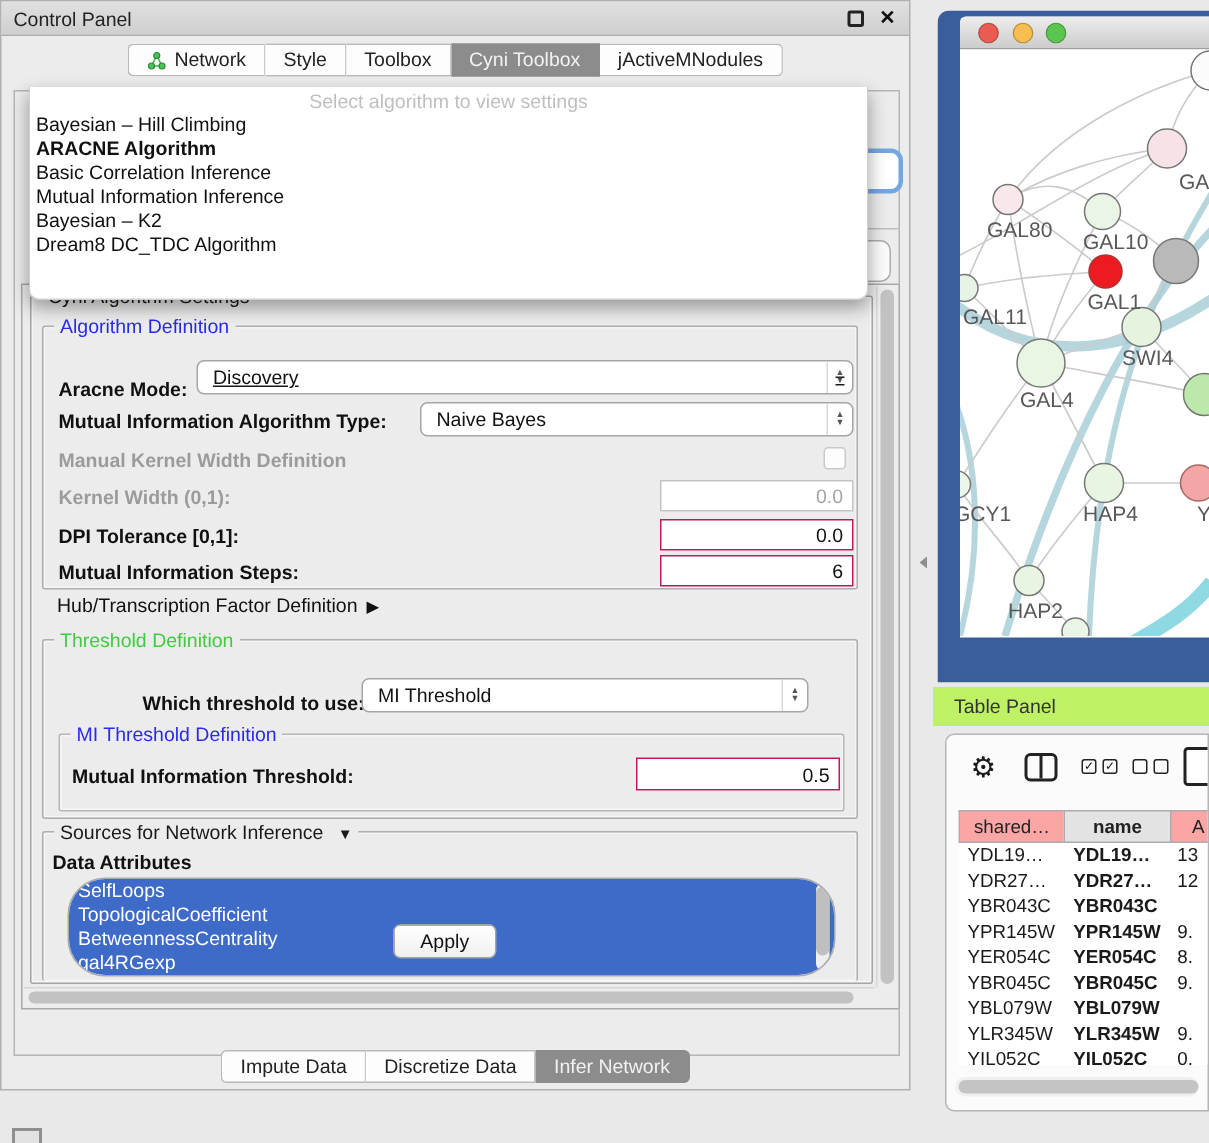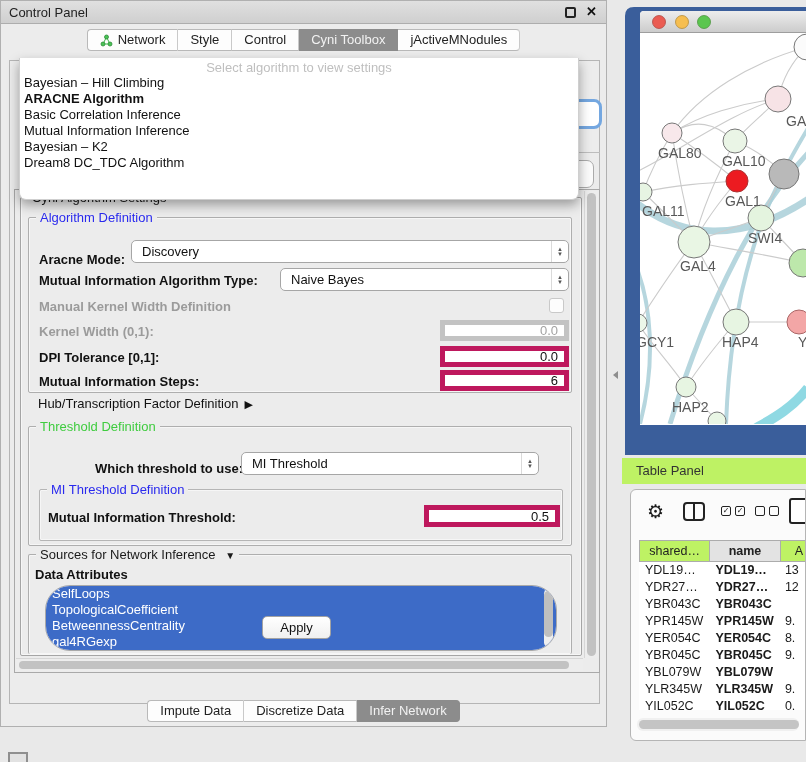--- a/index.html
+++ b/index.html
@@ -45,21 +45,21 @@
   .gtitle.blue { color: #2A2AEE; }
   .gtitle.green { color: #3FCC3F; }
 
   .lbl { position: absolute; font-size: 13px; font-weight: bold; color: #111; white-space: nowrap; }
   .lbl.disabled { color: #9B9B9B; }
 
   .combo { position: absolute; background: #FFFFFF; border: 1px solid #A6A6A6; border-radius: 5px; display: flex; align-items: stretch; font-size: 13px; overflow: hidden; }
   .combo-text { flex: 1; padding-left: 10px; display: flex; align-items: center; color: #111; }
   .combo-spin { width: 17px; border-left: 1px solid #DADADA; display: flex; flex-direction: column; align-items: center; justify-content: center; font-size: 6px; line-height: 5px; color: #555; }
 
-  .field { position: absolute; background: #FFFFFF; border: 5px solid #be185d; font-size: 13px; display: flex; align-items: center; justify-content: flex-end; padding: 0 6px; color: #111; }
+  .field { position: absolute; background: #FFFFFF; border: 1px solid #be185d; font-size: 13px; display: flex; align-items: center; justify-content: flex-end; padding: 0 6px; color: #111; }
   .field.disabled { border-color: #C3C3C3; color: #A3A3A3; }
 
   .checkbox { position: absolute; width: 15px; height: 15px; background: #FDFDFD; border: 1px solid #C9C9C9; border-radius: 3px; }
 
   .collapse-row { position: absolute; font-size: 13px; font-weight: 500; color: #111; white-space: nowrap; }
   .tri { font-size: 11px; margin-left: 6px; }
 
   .attr-list { position: absolute; background: #FFFFFF; border: 1px solid #A9A9A9; overflow: hidden; }
   .attr-item { height: 16px; line-height: 16px; padding-left: 6px; font-size: 13px; }
   .attr-item.selected { background: #3D6BC7; color: #FFFFFF; }
@@ -89,21 +89,21 @@
   .col-icon::after { content: ""; position: absolute; left: 8px; top: 0; bottom: 0; width: 2px; background: #222; }
   .cb-pair { position: absolute; top: 16px; display: flex; gap: 4px; }
   .cb { width: 10px; height: 10px; border: 1.5px solid #222; border-radius: 2px; font-size: 8px; line-height: 8px; text-align: center; color: #111; }
   .page-icon { position: absolute; left: 158px; top: 8px; width: 24px; height: 26px; border: 2px solid #222; border-radius: 3px; background: #fff; }
 
   .tbl { position: absolute; left: 8px; top: 50px; width: 184px; height: 170px; overflow: hidden; font-size: 12.5px; }
   .tbl-row { display: flex; height: 17px; line-height: 17px; background: #fff; }
   .tbl-hrow { display: flex; height: 22px; line-height: 20px; }
   .th { border: 1px solid #ACACAC; border-right-width: 0; text-align: center; font-size: 12.5px; color: #222; }
   .th:last-child { border-right-width: 1px; }
-  .th.blue { background: #bef264; }
+  .th.blue { background: #fca5a5; }
   .th.gray { background: #E3E3E3; }
   .c1 { width: 72px; padding-left: 6px; }
   .c2 { width: 72px; padding-left: 6px; font-weight: bold; }
   .c3 { width: 44px; padding-left: 5px; }
   .th.c1, .th.c2, .th.c3 { padding-left: 0; }
   .tbl-hscroll { position: absolute; left: 6px; right: 6px; top: 228px; height: 13px; background: #F0F0F0; border-radius: 6px; }
   .tbl-hscroll .thumb { position: absolute; left: 2px; top: 2px; bottom: 2px; width: 160px; background: #C4C4C4; border-radius: 5px; }
 </style>
 </head>
 <body>
@@ -127,21 +127,21 @@
           <circle cx="6.5" cy="3" r="2" fill="#49C455" stroke="#2E8A38" stroke-width="0.8"></circle>
           <circle cx="3" cy="10" r="2" fill="#49C455" stroke="#2E8A38" stroke-width="0.8"></circle>
           <circle cx="10" cy="10" r="2" fill="#49C455" stroke="#2E8A38" stroke-width="0.8"></circle>
         </svg>
         <span>Network</span>
       </div>
       <div class="seg">
           <span>Style</span>
         </div>
       <div class="seg">
-          <span>Control</span>
+          <span>Toolbox</span>
         </div>
       <div class="seg selected">
           <span>Cyni Toolbox</span>
         </div>
       <div class="seg">
           <span>jActiveMNodules</span>
         </div>
     </div>
 
     <div class="content-panel">
@@ -163,21 +163,21 @@
     <div class="settings-panel">
 
       <div class="group" style="left:5px; top:7px; width:562px; height:459px; border-color:#A5A5A5;">
         <span class="gtitle">Cyni Algorithm Settings</span>
       </div>
 
       <div class="group" style="left:13px; top:27px; width:544px; height:176px;">
         <span class="gtitle blue">Algorithm Definition</span>
 
         <span class="lbl" style="left:10px; top:10px;margin-top:24px;">Aracne Mode:</span>
-        <div class="combo" style="left:102px; top:22px; width:438px; height:23px;">
+        <div class="combo" style="left:102px; top:22px; width:438px; height:23px;text-decoration:underline;">
           <span class="combo-text">Discovery</span>
           <span class="combo-spin">
               <span>▲</span>
               <span>▼</span>
             </span>
         </div>
 
         <span class="lbl" style="left:10px; top:55px;">Mutual Information Algorithm Type:</span>
         <div class="combo" style="left:251px; top:50px; width:289px; height:23px;">
           <span class="combo-text">Naive Bayes</span>

